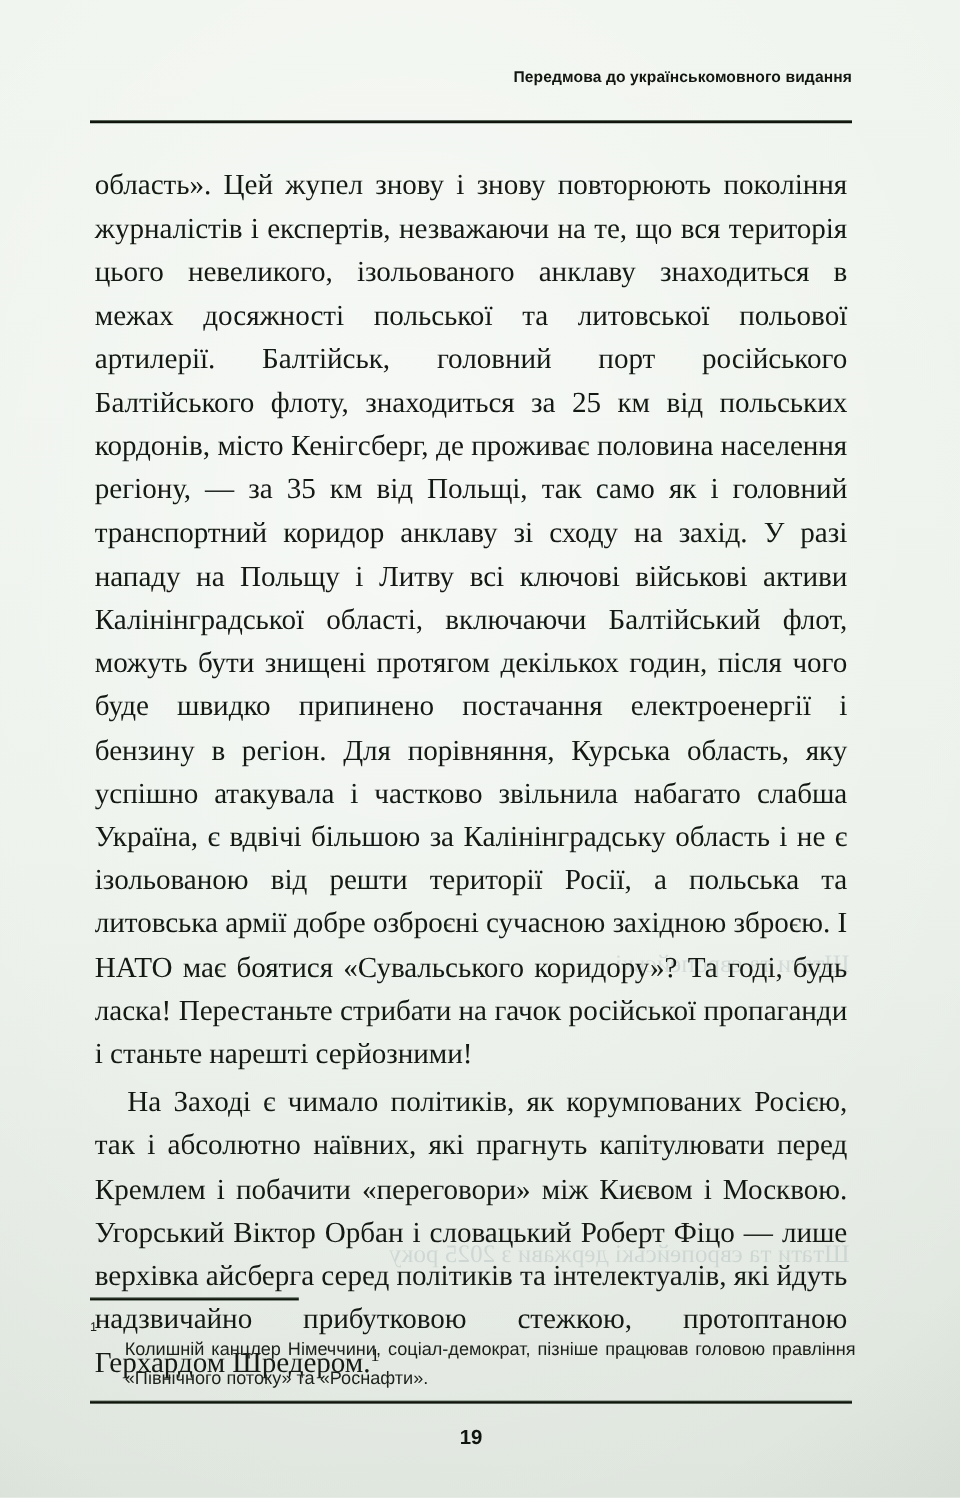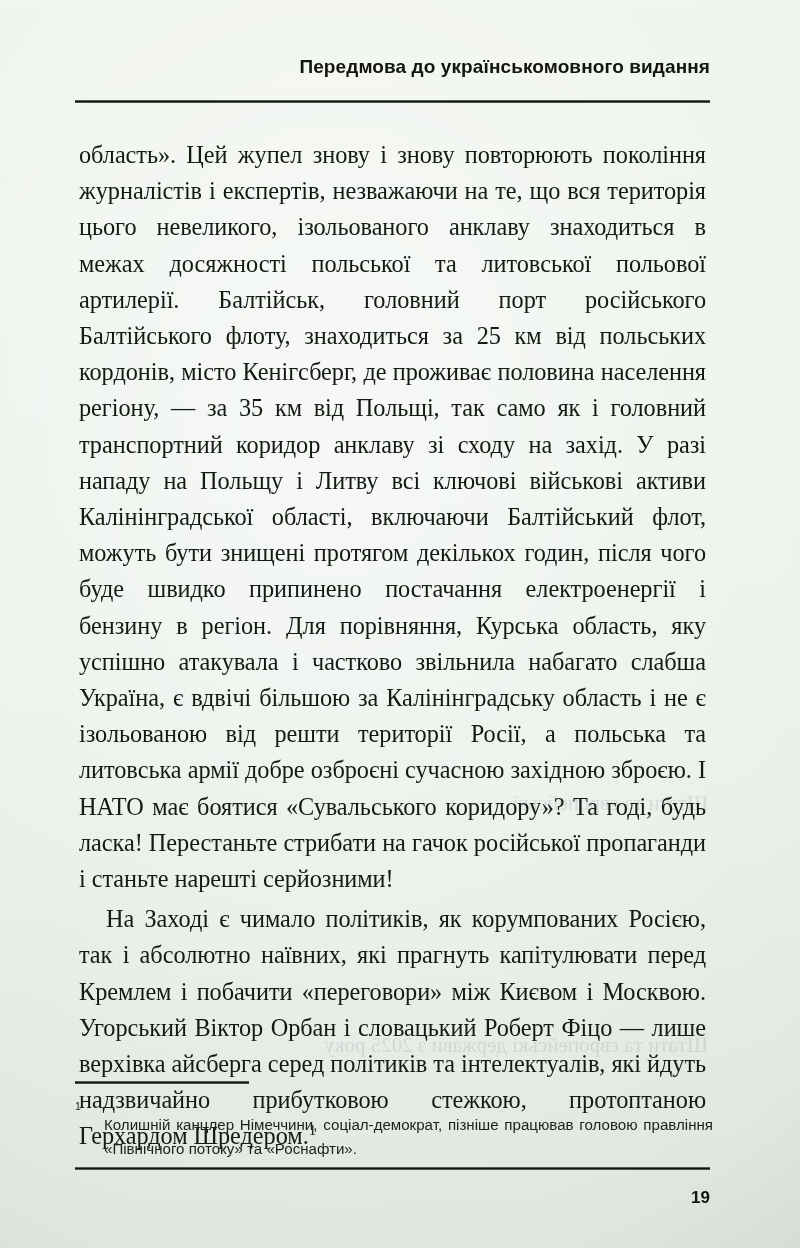--- a/index.html
+++ b/index.html
@@ -41,21 +41,21 @@
 
   
   .running-head {
     position: absolute;
     top: 56px;
     left: 75px;
     width: 635px;
     text-align: right;
     font-family: "Liberation Sans", "DejaVu Sans", sans-serif;
     font-weight: bold;
-    font-size: 19px;
+    font-size: 13px;
     letter-spacing: 0.1px;
     color: #12160f;
   }
 
   .rule {
     position: absolute;
     left: 75px;
     width: 635px;
     height: 3px;
     background: linear-gradient(180deg, #7e8c80 0%, #14190f 40%, #0d1109 70%, #9aa79b 100%);
@@ -130,21 +130,21 @@
     text-justify: inter-word;
     margin-top: 17px;
   }
 
   
   .folio {
     position: absolute;
     top: 1188px;
     left: 75px;
     width: 635px;
-    text-align: right;
+    text-align: center;
     font-family: "Liberation Sans", "DejaVu Sans", sans-serif;
     font-weight: bold;
     font-size: 17px;
     color: #11150f;
   }
 
   
   .bleed {
     position: absolute;
     left: 78px;

